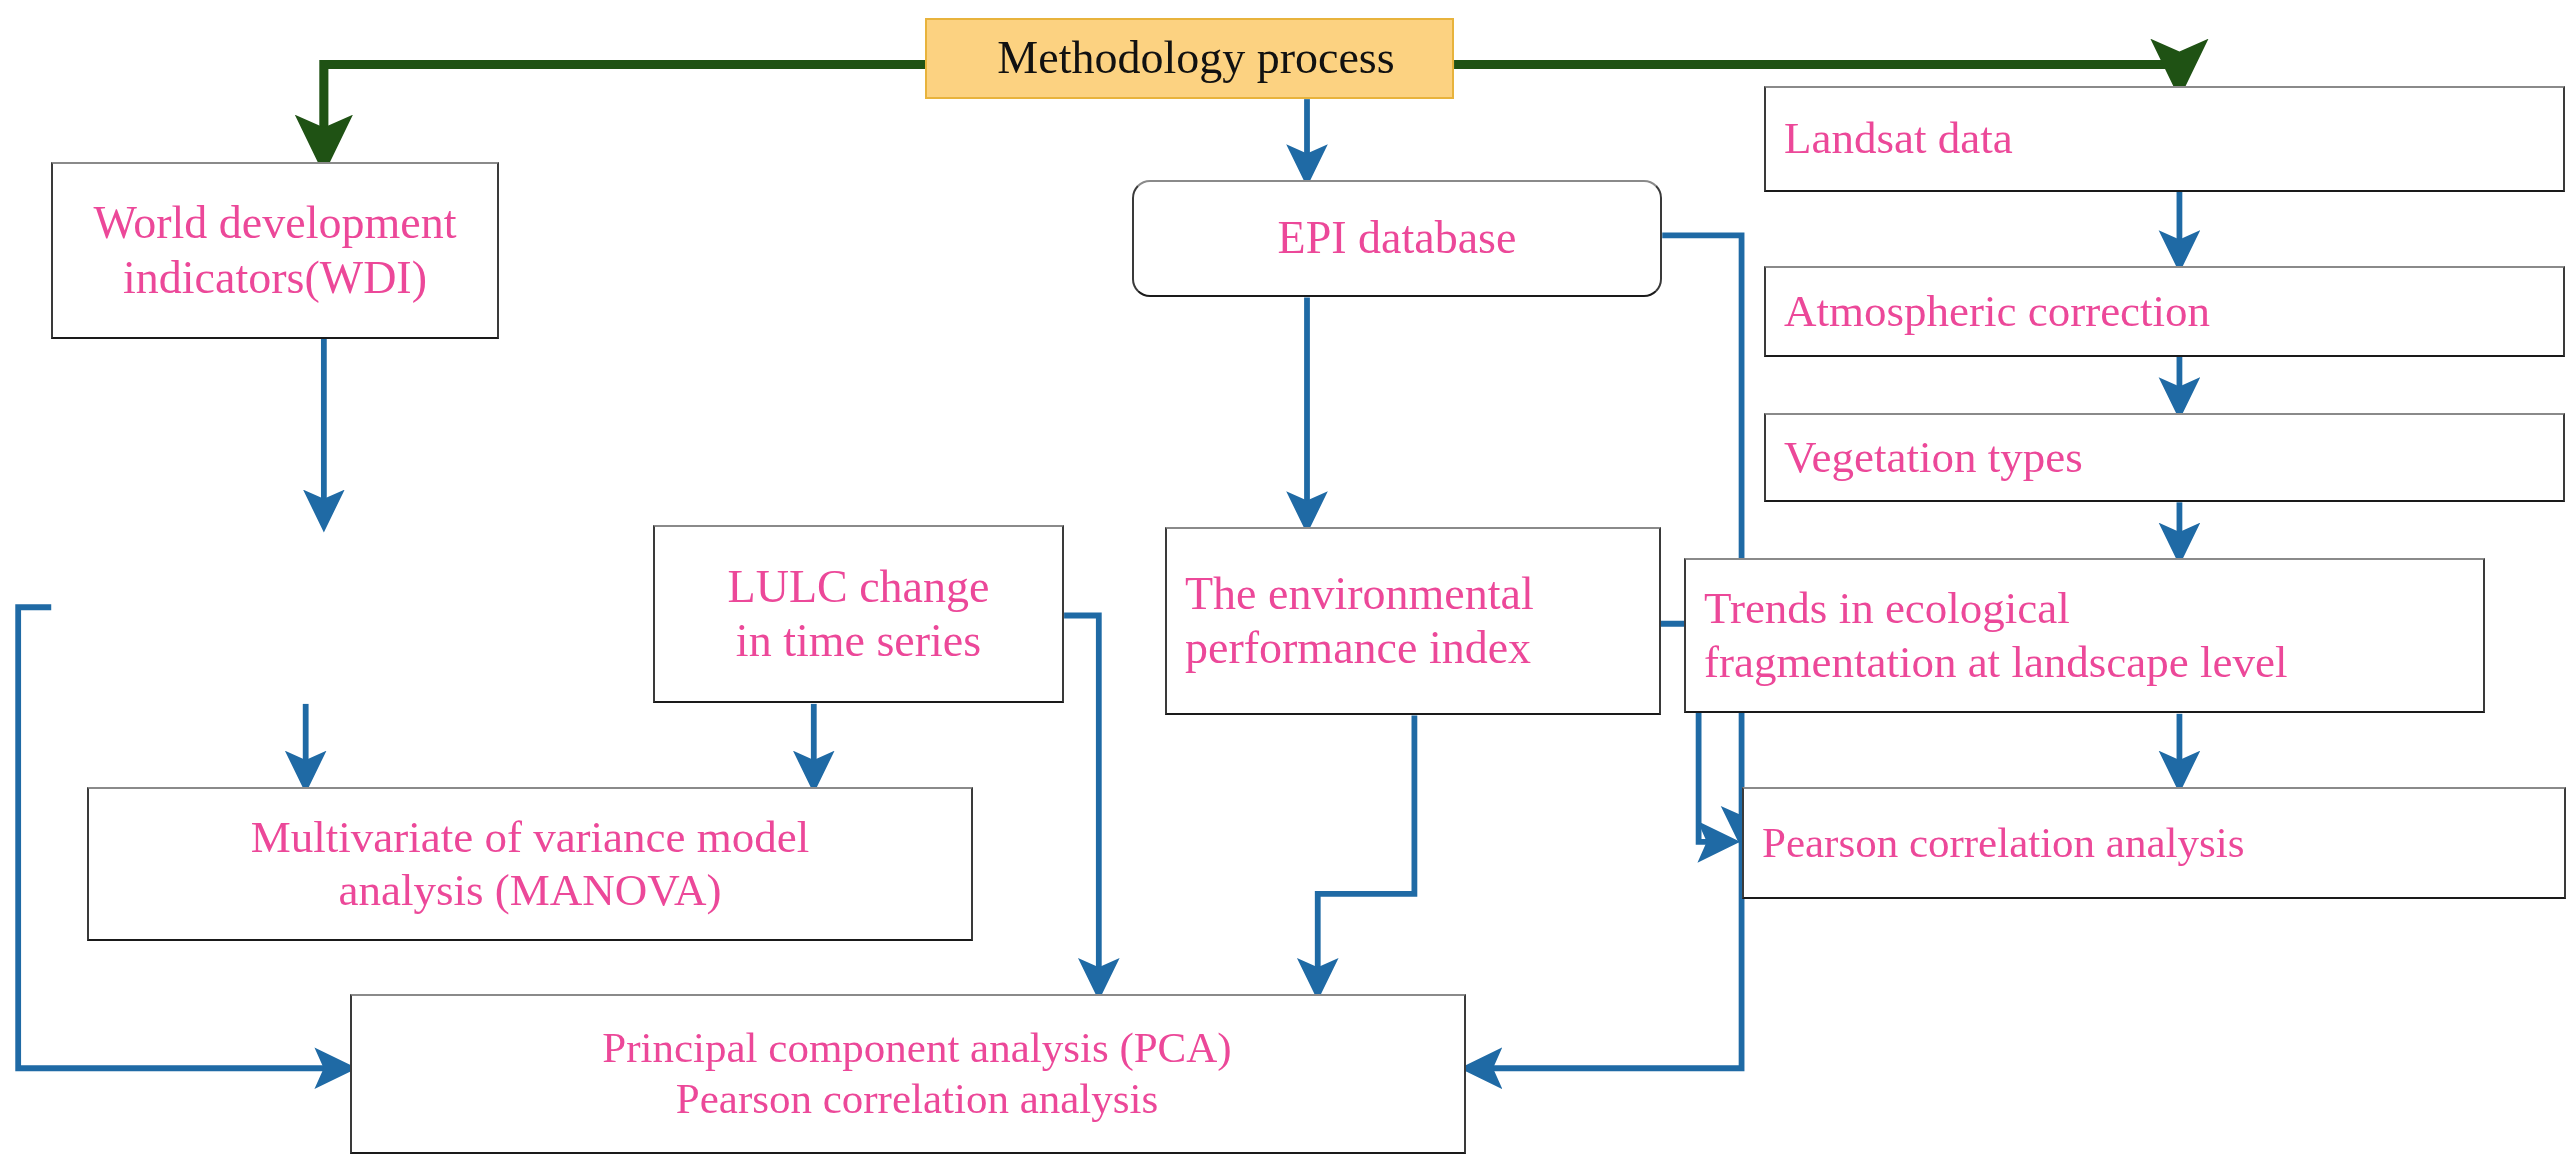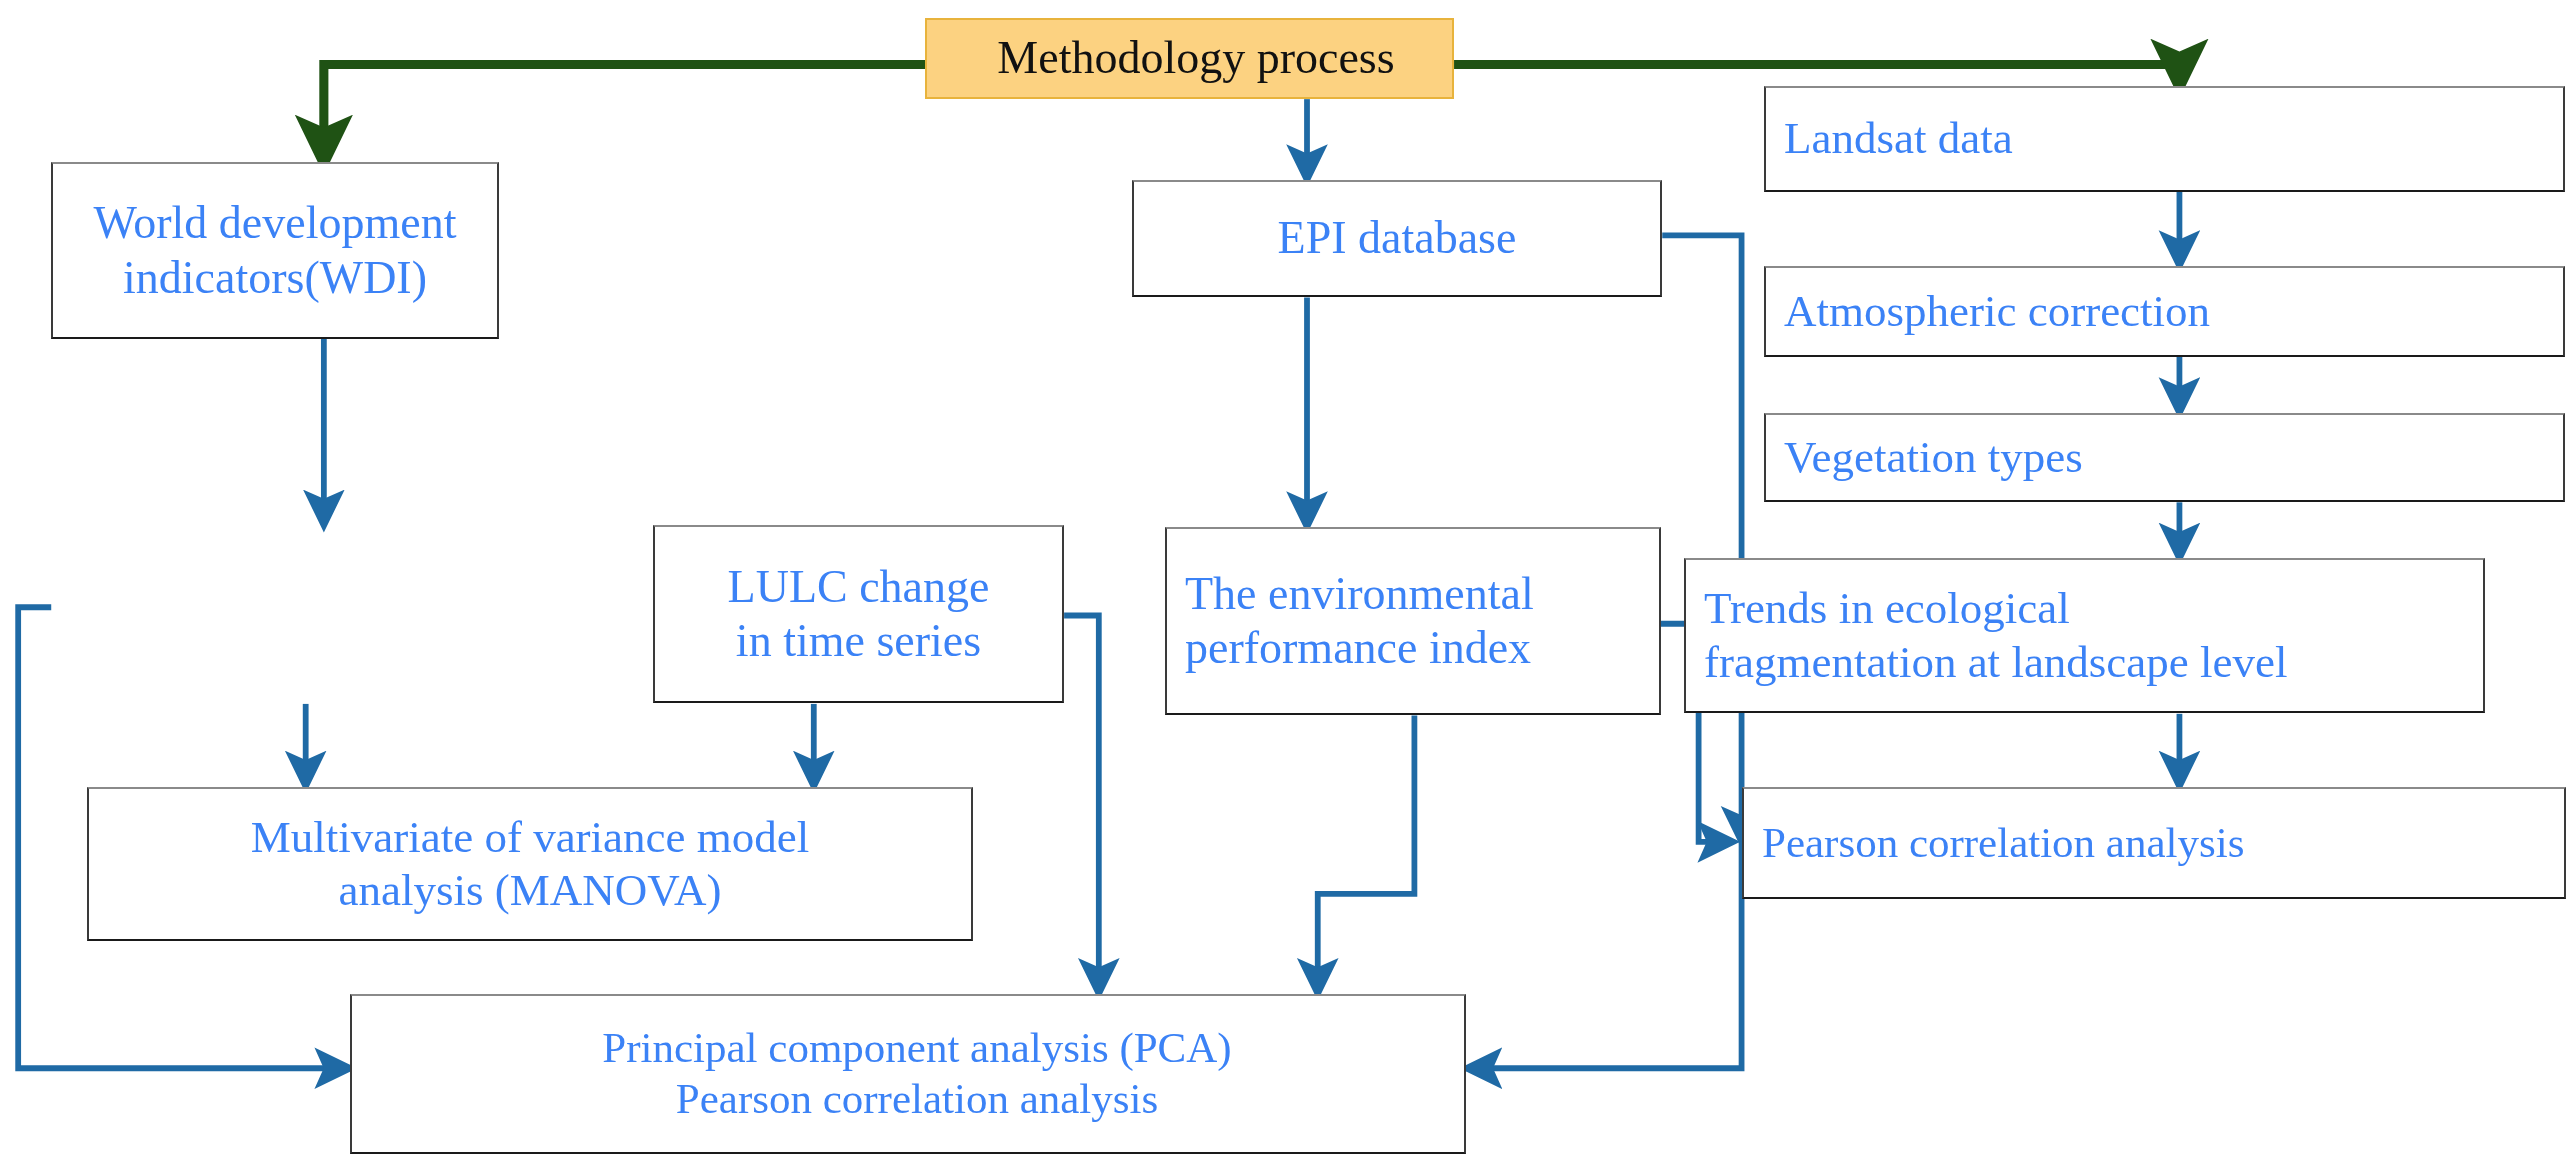--- a/index.html
+++ b/index.html
@@ -19,21 +19,21 @@
   }
   .node{
     position:absolute;
     box-sizing:border-box;
     background:#ffffff;
     border:2.5px solid #3a3a3a;
     border-top-color:#8a8a8a;
     border-bottom-color:#1a1a1a;
     display:flex;
     align-items:center;
-    color:#3b82f6;
+    color:#ec4899;
     font-family:"Liberation Serif","DejaVu Serif",serif;
     line-height:1.18;
     z-index:2;
   }
   .node .txt{width:100%;}
   .node.center{justify-content:center;text-align:center;}
   .node.left{justify-content:flex-start;text-align:left;padding-left:18px;}
   .node.title{
     background:#FCD281;
     border:2.5px solid #E8B33C;
@@ -130,21 +130,21 @@
 
   <div class="node title f56" style="left:925px;top:18px;width:529px;height:81px;padding-left:13px;">
     <span class="txt">Methodology process</span>
   </div>
 
   <div class="node center f56" style="left:51px;top:162px;width:448px;height:177px;">
     <span class="txt" style="white-space:pre-line;">World development
 indicators(WDI)</span>
   </div>
 
-  <div class="node center f56" style="left:1132px;top:180px;width:530px;height:117px;">
+  <div class="node center f56" style="left:1132px;top:180px;width:530px;height:117px;border-radius:18px;">
     <span class="txt" style="white-space:pre-line;">EPI database</span>
   </div>
 
   <div class="node left f54" style="left:1764px;top:86px;width:801px;height:106px;">
     <span class="txt" style="white-space:pre-line;">Landsat data</span>
   </div>
 
   <div class="node left f54" style="left:1764px;top:266px;width:801px;height:91px;">
     <span class="txt" style="white-space:pre-line;">Atmospheric correction</span>
   </div>

